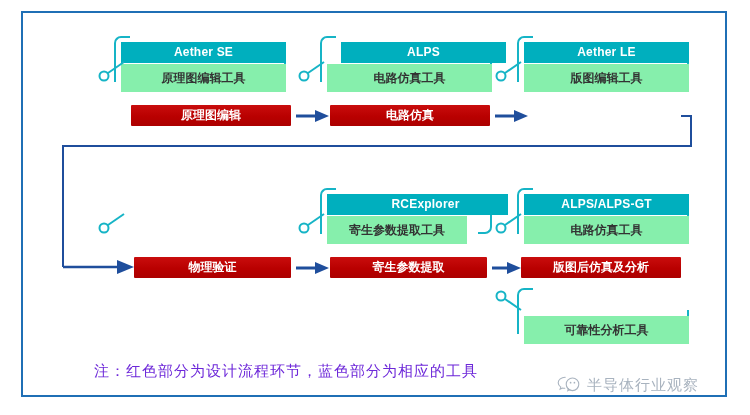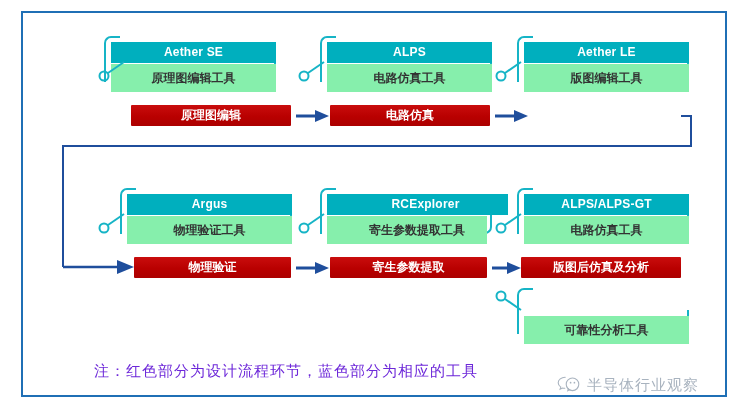--- a/index.html
+++ b/index.html
@@ -122,35 +122,35 @@
   <div id="frame"></div>
 
   <svg id="wrapline" width="750" height="415">
 
     <path d="M 681,116 L 691,116 L 691,146 L 63,146 L 63,267" fill="none" stroke="#1f4e9c" stroke-width="2"></path>
 
     <path d="M 63,267 L 117,267" fill="none" stroke="#1f4e9c" stroke-width="2.5"></path>
     <polygon points="117,260 134,267 117,274" fill="#1f4e9c"></polygon>
   </svg>
 
-  <div class="tool" style="left:104px;top:36px;width:172px;height:58px;">
+  <div class="tool" style="left:114px;top:36px;width:172px;height:58px;">
     <div class="bracket"></div>
     <div class="bracket-r"></div>
     <div class="hdr" style="width:165px;">Aether SE</div>
     <div class="body" style="width:165px;">原理图编辑工具</div>
   </div>
   <svg class="ptr" style="left:98px;top:60px;" width="30" height="22">
     <circle cx="6" cy="16" r="4.5" fill="none" stroke="#16b4c6" stroke-width="2"></circle>
     <line x1="10" y1="13" x2="26" y2="2" stroke="#16b4c6" stroke-width="2"></line>
   </svg>
 
   <div class="tool" style="left:320px;top:36px;width:172px;height:58px;">
     <div class="bracket"></div>
     <div class="bracket-r"></div>
-    <div class="hdr" style="width:165px;">ALPS</div>
+    <div class="hdr" style="width:165px;margin-left:14px;">ALPS</div>
     <div class="body" style="width:165px;">电路仿真工具</div>
   </div>
   <svg class="ptr" style="left:298px;top:60px;" width="30" height="22">
     <circle cx="6" cy="16" r="4.5" fill="none" stroke="#16b4c6" stroke-width="2"></circle>
     <line x1="10" y1="13" x2="26" y2="2" stroke="#16b4c6" stroke-width="2"></line>
   </svg>
 
   <div class="tool" style="left:517px;top:36px;width:172px;height:58px;">
     <div class="bracket"></div>
     <div class="bracket-r"></div>
@@ -168,36 +168,30 @@
     <polygon points="19,2 33,8 19,14" fill="#1f4e9c"></polygon>
   </svg>
 
   <div class="pill" style="left:330px;top:105px;width:160px;">电路仿真</div>
   <svg class="arrow" style="left:495px;top:108px;" width="34" height="16">
     <line x1="0" y1="8" x2="20" y2="8" stroke="#1f4e9c" stroke-width="3"></line>
     <polygon points="19,2 33,8 19,14" fill="#1f4e9c"></polygon>
   </svg>
 
 
-  <div class="tool" style="left:120px;top:188px;width:172px;height:58px;">
-    <div class="bracket"></div>
-    <div class="bracket-r"></div>
-    <div class="hdr" style="width:165px;">Argus</div>
-    <div class="body" style="width:165px;">物理验证工具</div>
-  </div>
   <svg class="ptr" style="left:98px;top:212px;" width="30" height="22">
     <circle cx="6" cy="16" r="4.5" fill="none" stroke="#16b4c6" stroke-width="2"></circle>
     <line x1="10" y1="13" x2="26" y2="2" stroke="#16b4c6" stroke-width="2"></line>
   </svg>
 
   <div class="tool" style="left:320px;top:188px;width:172px;height:58px;">
     <div class="bracket"></div>
     <div class="bracket-r"></div>
     <div class="hdr" style="width:165px;padding-left:16px;">RCExplorer</div>
-    <div class="body" style="width:140px;padding-left:20px;">寄生参数提取工具</div>
+    <div class="body" style="width:140px;">寄生参数提取工具</div>
   </div>
   <svg class="ptr" style="left:298px;top:212px;" width="30" height="22">
     <circle cx="6" cy="16" r="4.5" fill="none" stroke="#16b4c6" stroke-width="2"></circle>
     <line x1="10" y1="13" x2="26" y2="2" stroke="#16b4c6" stroke-width="2"></line>
   </svg>
 
   <div class="tool" style="left:517px;top:188px;width:172px;height:58px;">
     <div class="bracket"></div>
     <div class="bracket-r"></div>
     <div class="hdr" style="width:165px;">ALPS/ALPS-GT</div>

